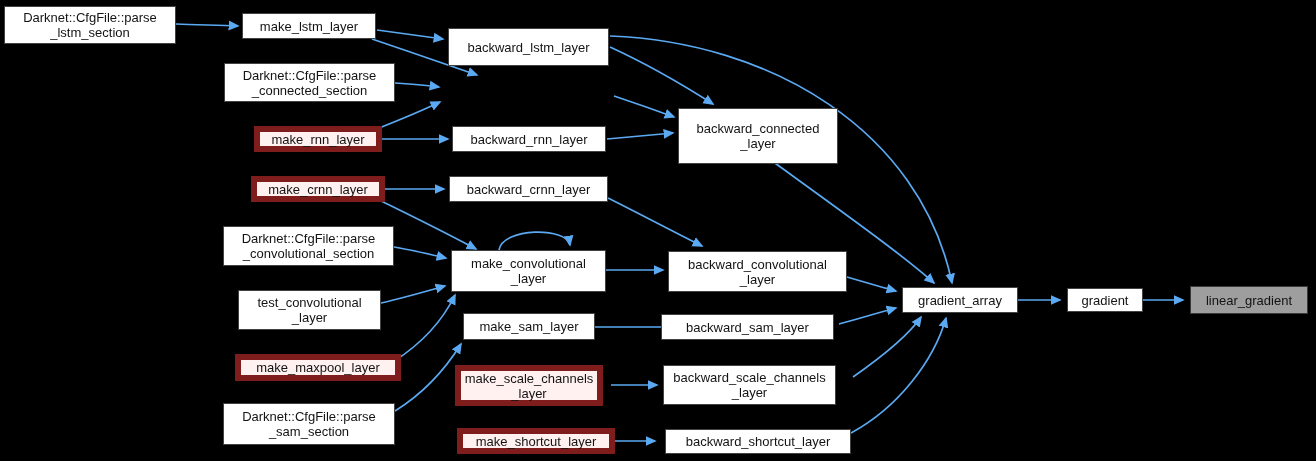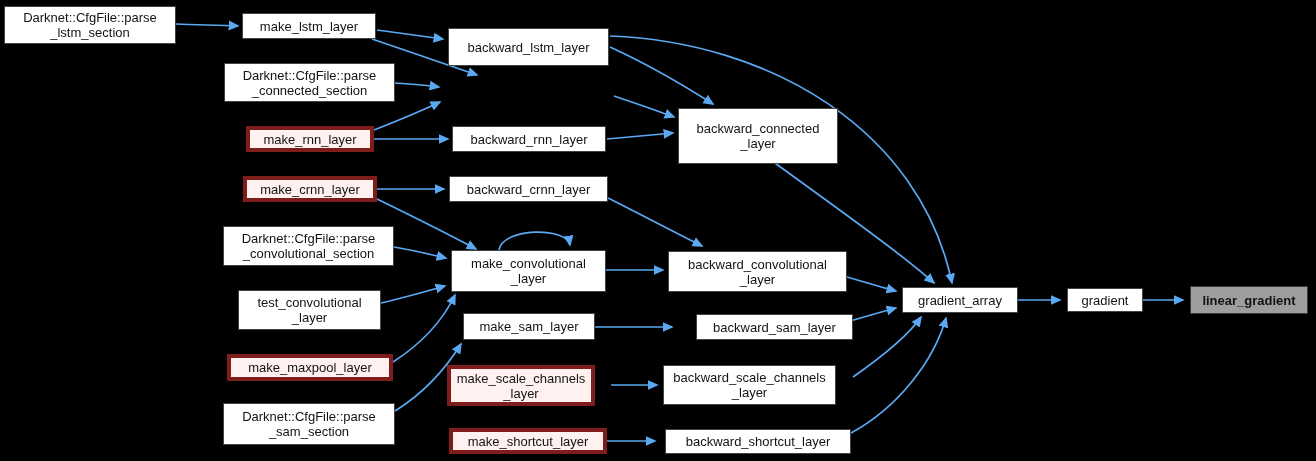--- a/index.html
+++ b/index.html
@@ -12,22 +12,22 @@
   .graph{position:relative;width:1316px;height:461px;}
   svg.edges{position:absolute;left:0;top:0;width:1316px;height:461px;}
   path.edge{fill:none;stroke:#5aa9f2;stroke-width:1.7px;}
   .node{
     position:absolute;box-sizing:border-box;
     background:#ffffff;border:1px solid #424242;
     color:#131313;font-size:13px;line-height:15px;
     display:flex;flex-direction:column;align-items:center;justify-content:center;
     white-space:nowrap;text-align:center;z-index:2;
   }
-  .node.red{border:4px solid #7f1d1d;background:#fff1f0;}
-  .node.gray{background:#9e9e9e;border:1px solid #3a3a3a;font-weight:bold;}
+  .node.red{border:6px solid #7f1d1d;background:#fff1f0;margin-left:8px;}
+  .node.gray{background:#9e9e9e;border:1px solid #3a3a3a;}
 </style>
 </head>
 <body>
 
 <div class="graph">
 
   <svg class="edges" viewBox="0 0 1316 461">
     <defs>
       <marker id="arrow" viewBox="0 0 10 10" refX="8.5" refY="5" markerWidth="6.5" markerHeight="6.5" orient="auto">
         <path d="M0,0.5 L10,5 L0,9.5 Z" fill="#5aa9f2"></path>
@@ -139,21 +139,21 @@
 
   <div class="node red" style="left:449px;top:428px;width:158px;height:26px">
     <span>make_shortcut_layer</span>
   </div>
 
   <div class="node" style="left:668px;top:251px;width:179px;height:41px">
     <span>backward_convolutional</span>
     <span>_layer</span>
   </div>
 
-  <div class="node" style="left:696px;top:314px;width:157px;height:26px">
+  <div class="node" style="left:661px;top:314px;width:173px;height:26px">
     <span>backward_sam_layer</span>
   </div>
 
   <div class="node" style="left:663px;top:365px;width:173px;height:40px">
     <span>backward_scale_channels</span>
     <span>_layer</span>
   </div>
 
   <div class="node" style="left:665px;top:429px;width:186px;height:25px">
     <span>backward_shortcut_layer</span>

